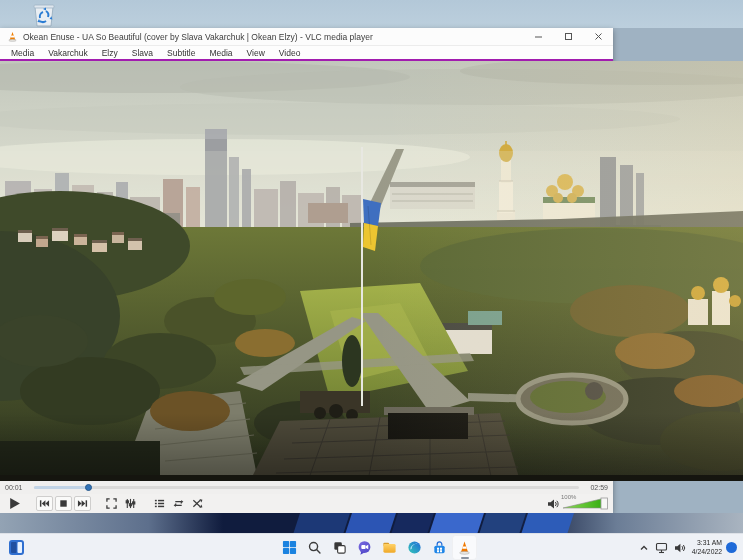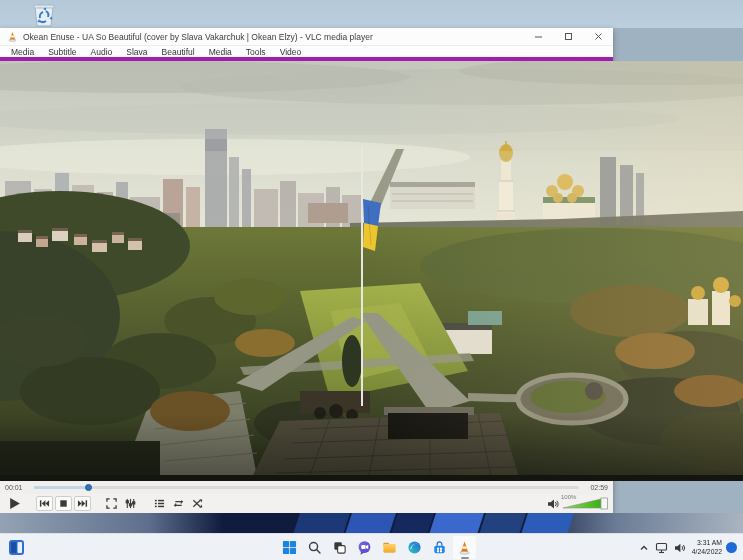--- a/index.html
+++ b/index.html
@@ -14,21 +14,21 @@
 
   
   .vlc-window { position:absolute; top:28px; left:0; width:613px; height:485px;
     background:#f2f1f0; box-shadow:0 2px 6px rgba(0,0,0,.35); }
   .titlebar { height:18px; background:#fcfcfc; display:flex; align-items:center;
     border-bottom:1px solid #ececec; }
   .titlebar .app-icon { margin:0 5px 0 7px; display:flex; }
   .titlebar .title { font-size:8.5px; color:#3c3c3c; white-space:nowrap; overflow:hidden; flex:1; }
   .win-btns { display:flex; height:100%; }
   .win-btn { width:30px; height:100%; display:flex; align-items:center; justify-content:center; cursor:pointer; }
-  .menubar { height:15px; background:#fdfdfd; border-bottom:4px solid #a21caf;
+  .menubar { height:15px; background:#fdfdfd; border-bottom:2px solid #a21caf;
     display:flex; align-items:center; padding-left:4px; }
   .menu-item { font-size:8.5px; color:#333; padding:0 7px; cursor:pointer; }
   .video-area { position:relative; width:743px; height:420px; background:#10110d; cursor:pointer; }
   .video-area svg { display:block; }
 
   
   .seek-row { height:13px; background:#f0efee; display:flex; align-items:center; padding:0 5px; }
   .time-label { font-size:7px; color:#555; width:24px; }
   .time-label.right { text-align:right; }
   .seek-track { position:relative; flex:1; height:3px; background:#dbdad9;
@@ -119,26 +119,26 @@
         <div class="win-btn">
           <svg width="9" height="9" viewBox="0 0 9 9">
               <path d="M1.5 1.5 L7.5 7.5 M7.5 1.5 L1.5 7.5" stroke="#555" stroke-width="1"></path>
             </svg>
         </div>
       </div>
     </div>
 
     <div class="menubar">
       <span class="menu-item">Media</span>
+      <span class="menu-item">Vakarchuk</span>
+      <span class="menu-item">Elzy</span>
+      <span class="menu-item">Slava</span>
       <span class="menu-item">Subtitle</span>
-      <span class="menu-item">Audio</span>
-      <span class="menu-item">Slava</span>
-      <span class="menu-item">Beautiful</span>
       <span class="menu-item">Media</span>
-      <span class="menu-item">Tools</span>
+      <span class="menu-item">View</span>
       <span class="menu-item">Video</span>
     </div>
 
     <div class="video-area">
       <svg width="743" height="420" viewBox="0 0 743 420">
         <defs>
           <linearGradient id="sky" x1="0" y1="0" x2="0" y2="1">
             <stop offset="0" stop-color="#c2c7bc"></stop>
               <stop offset="1" stop-color="#e5e6d7"></stop>
           </linearGradient>

